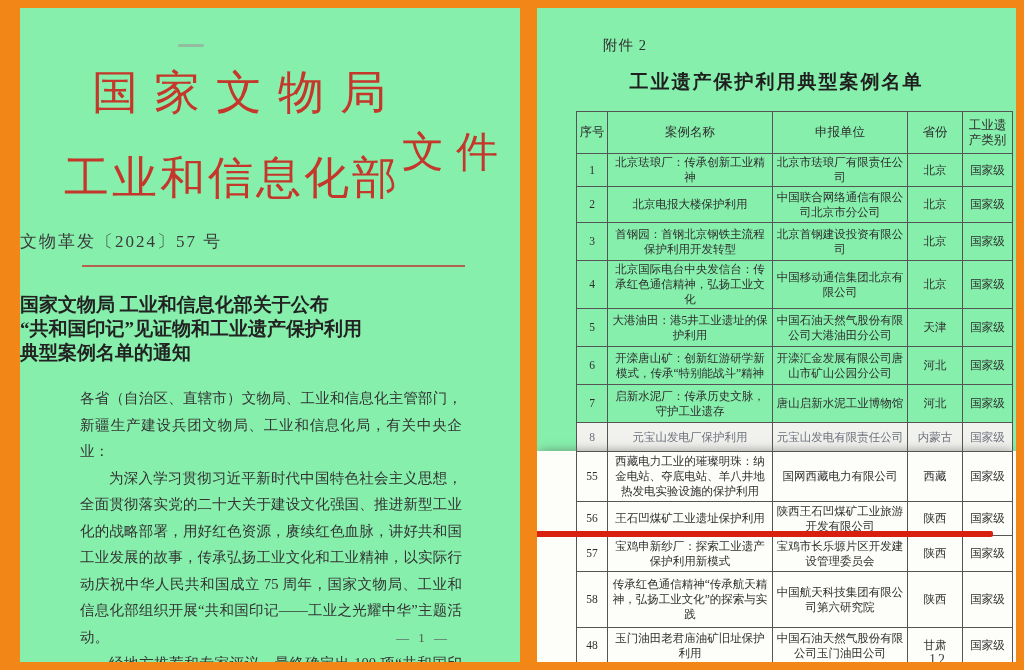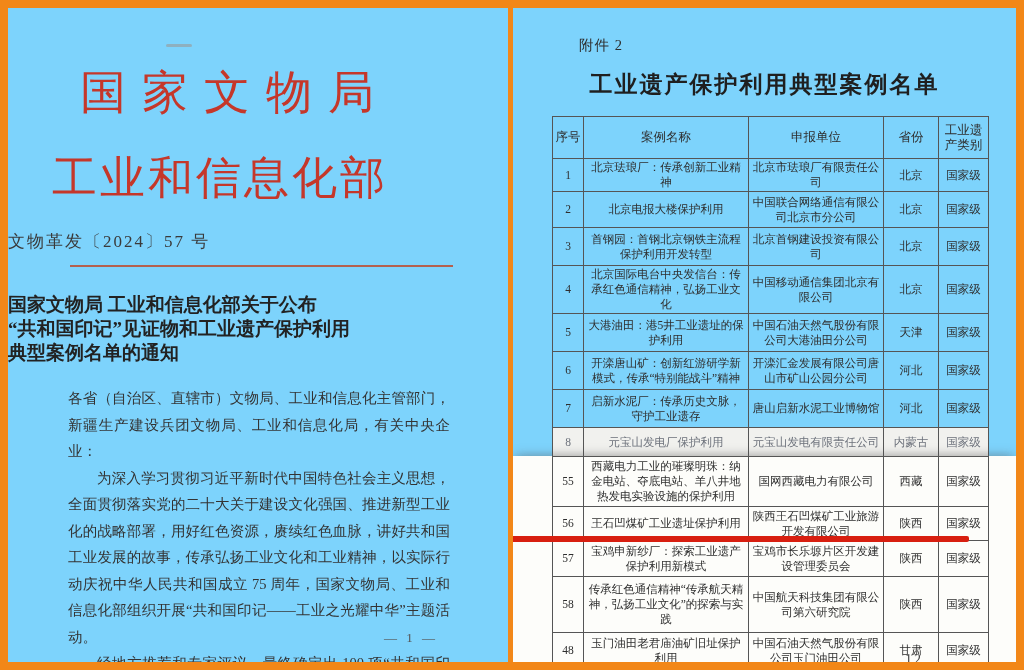--- a/index.html
+++ b/index.html
@@ -8,24 +8,25 @@
     font-family:"Liberation Serif","DejaVu Serif",serif;
     background:#f28718;
     position:relative;
     overflow:hidden;
   }
   .spread {
     position:absolute; top:8px; left:8px; right:8px; bottom:8px;
     display:flex;
   }
   .page {
-    background:#7dd3fc;
+    background:#86efac;
     position:relative;
     overflow:hidden;
     color:#2b2b2b;
+    margin-left:12px;
   }
   .page-left  { width:500px; }
   .page-div   { width:5px; background:#f28718; }
   .page-right { flex:1; }
 
   
   .agency-block {
     margin:54px 44px 0 58px;
     display:flex;
     color:#c5372a;
@@ -70,21 +71,21 @@
     position:absolute; top:36px; left:158px; width:26px; height:3px;
     background:#9a9a96; border-radius:2px; opacity:.6;
   }
 
   
   .attachment-label {
     margin:28px 0 0 66px; font-size:14.5px; color:#2e2e2e; letter-spacing:1px;
   }
   .right-title {
     margin-top:14px; text-align:center;
-    font-size:23px; font-weight:bold; letter-spacing:2px; color:#1f1f1f;
+    font-size:19px; font-weight:bold; letter-spacing:2px; color:#1f1f1f;
   }
   table.cases {
     border-collapse:collapse; table-layout:fixed;
     margin-left:39px; width:436px;
     font-size:11.5px; line-height:15px; color:#2e2e2e;
   }
   table.cases th, table.cases td {
     border:1px solid #555; text-align:center; vertical-align:middle;
     padding:1px 2px; overflow:hidden;
   }
@@ -116,20 +117,21 @@
 <div class="spread">
 
   <div class="page page-left">
     <div class="scan-dash"></div>
 
     <div class="agency-block">
       <div class="agency-names">
         <div class="agency-line1">国家文物局</div>
         <div class="agency-line2">工业和信息化部</div>
       </div>
+      <div class="doc-type">文件</div>
     </div>
 
     <div class="doc-number">文物革发〔2024〕57 号</div>
     <div class="red-rule"></div>
 
     <div class="notice-title">
       <div>国家文物局 工业和信息化部关于公布</div>
       <div>“共和国印记”见证物和工业遗产保护利用</div>
       <div>典型案例名单的通知</div>
     </div>

